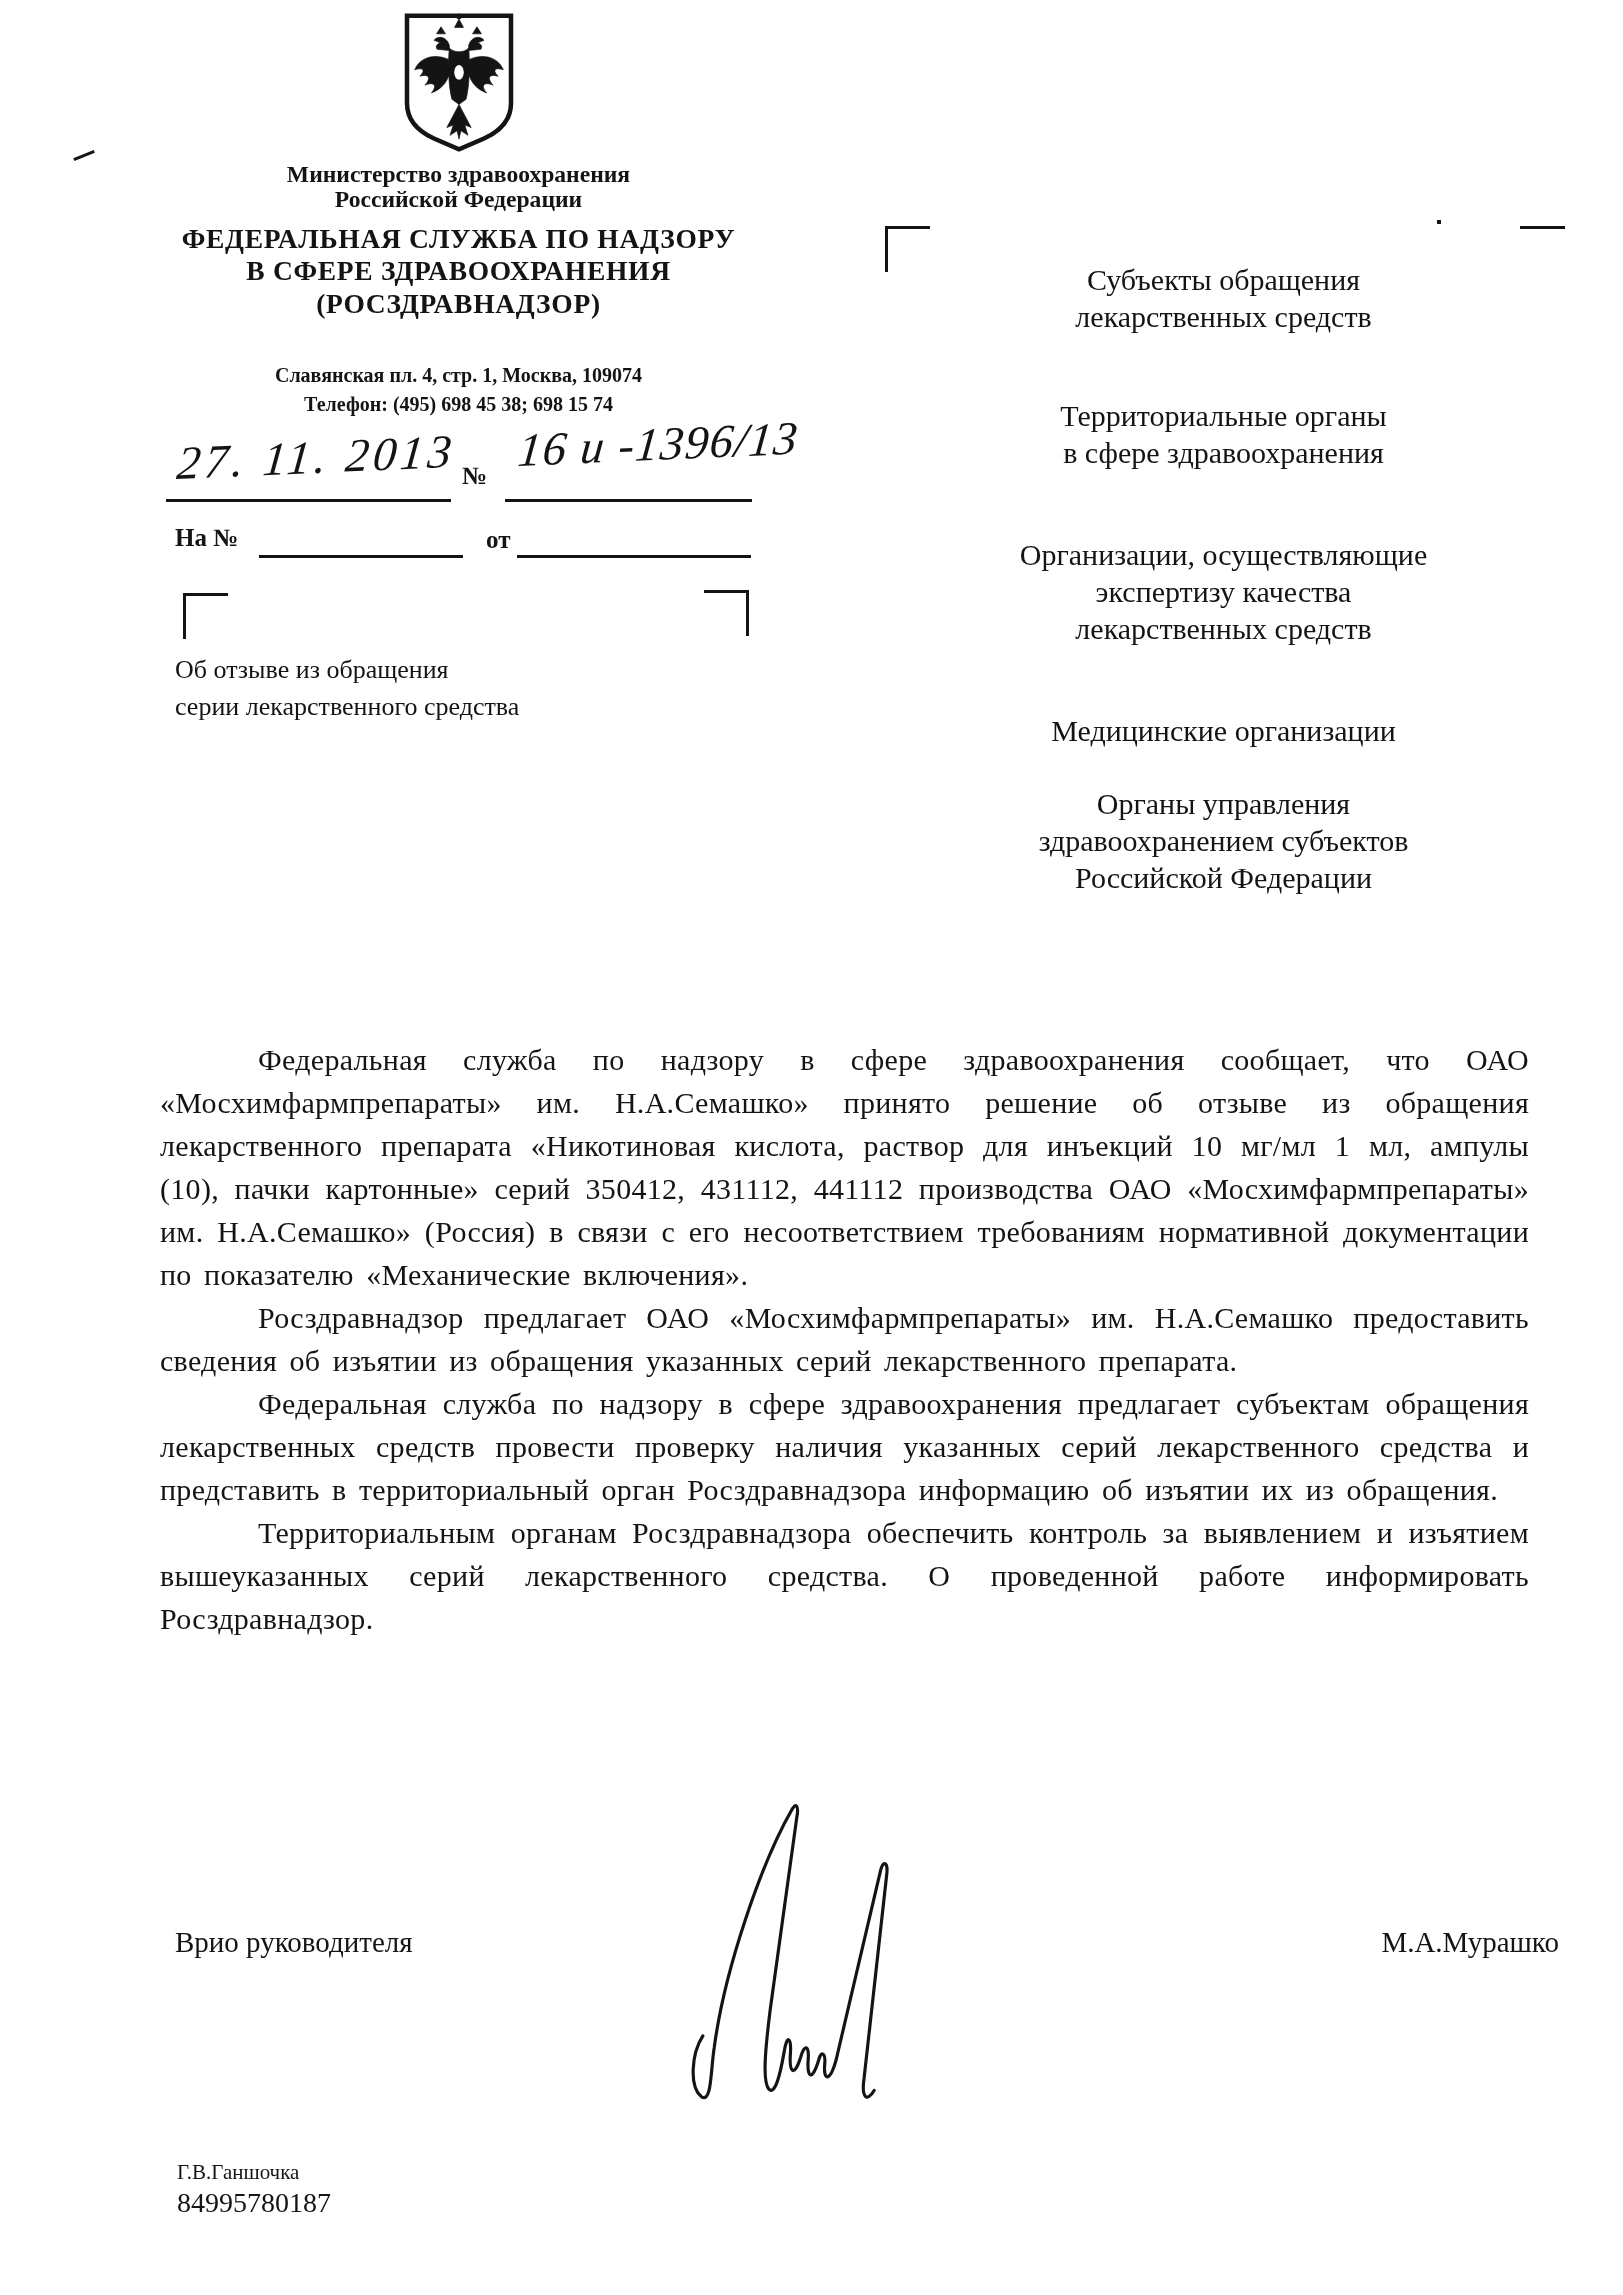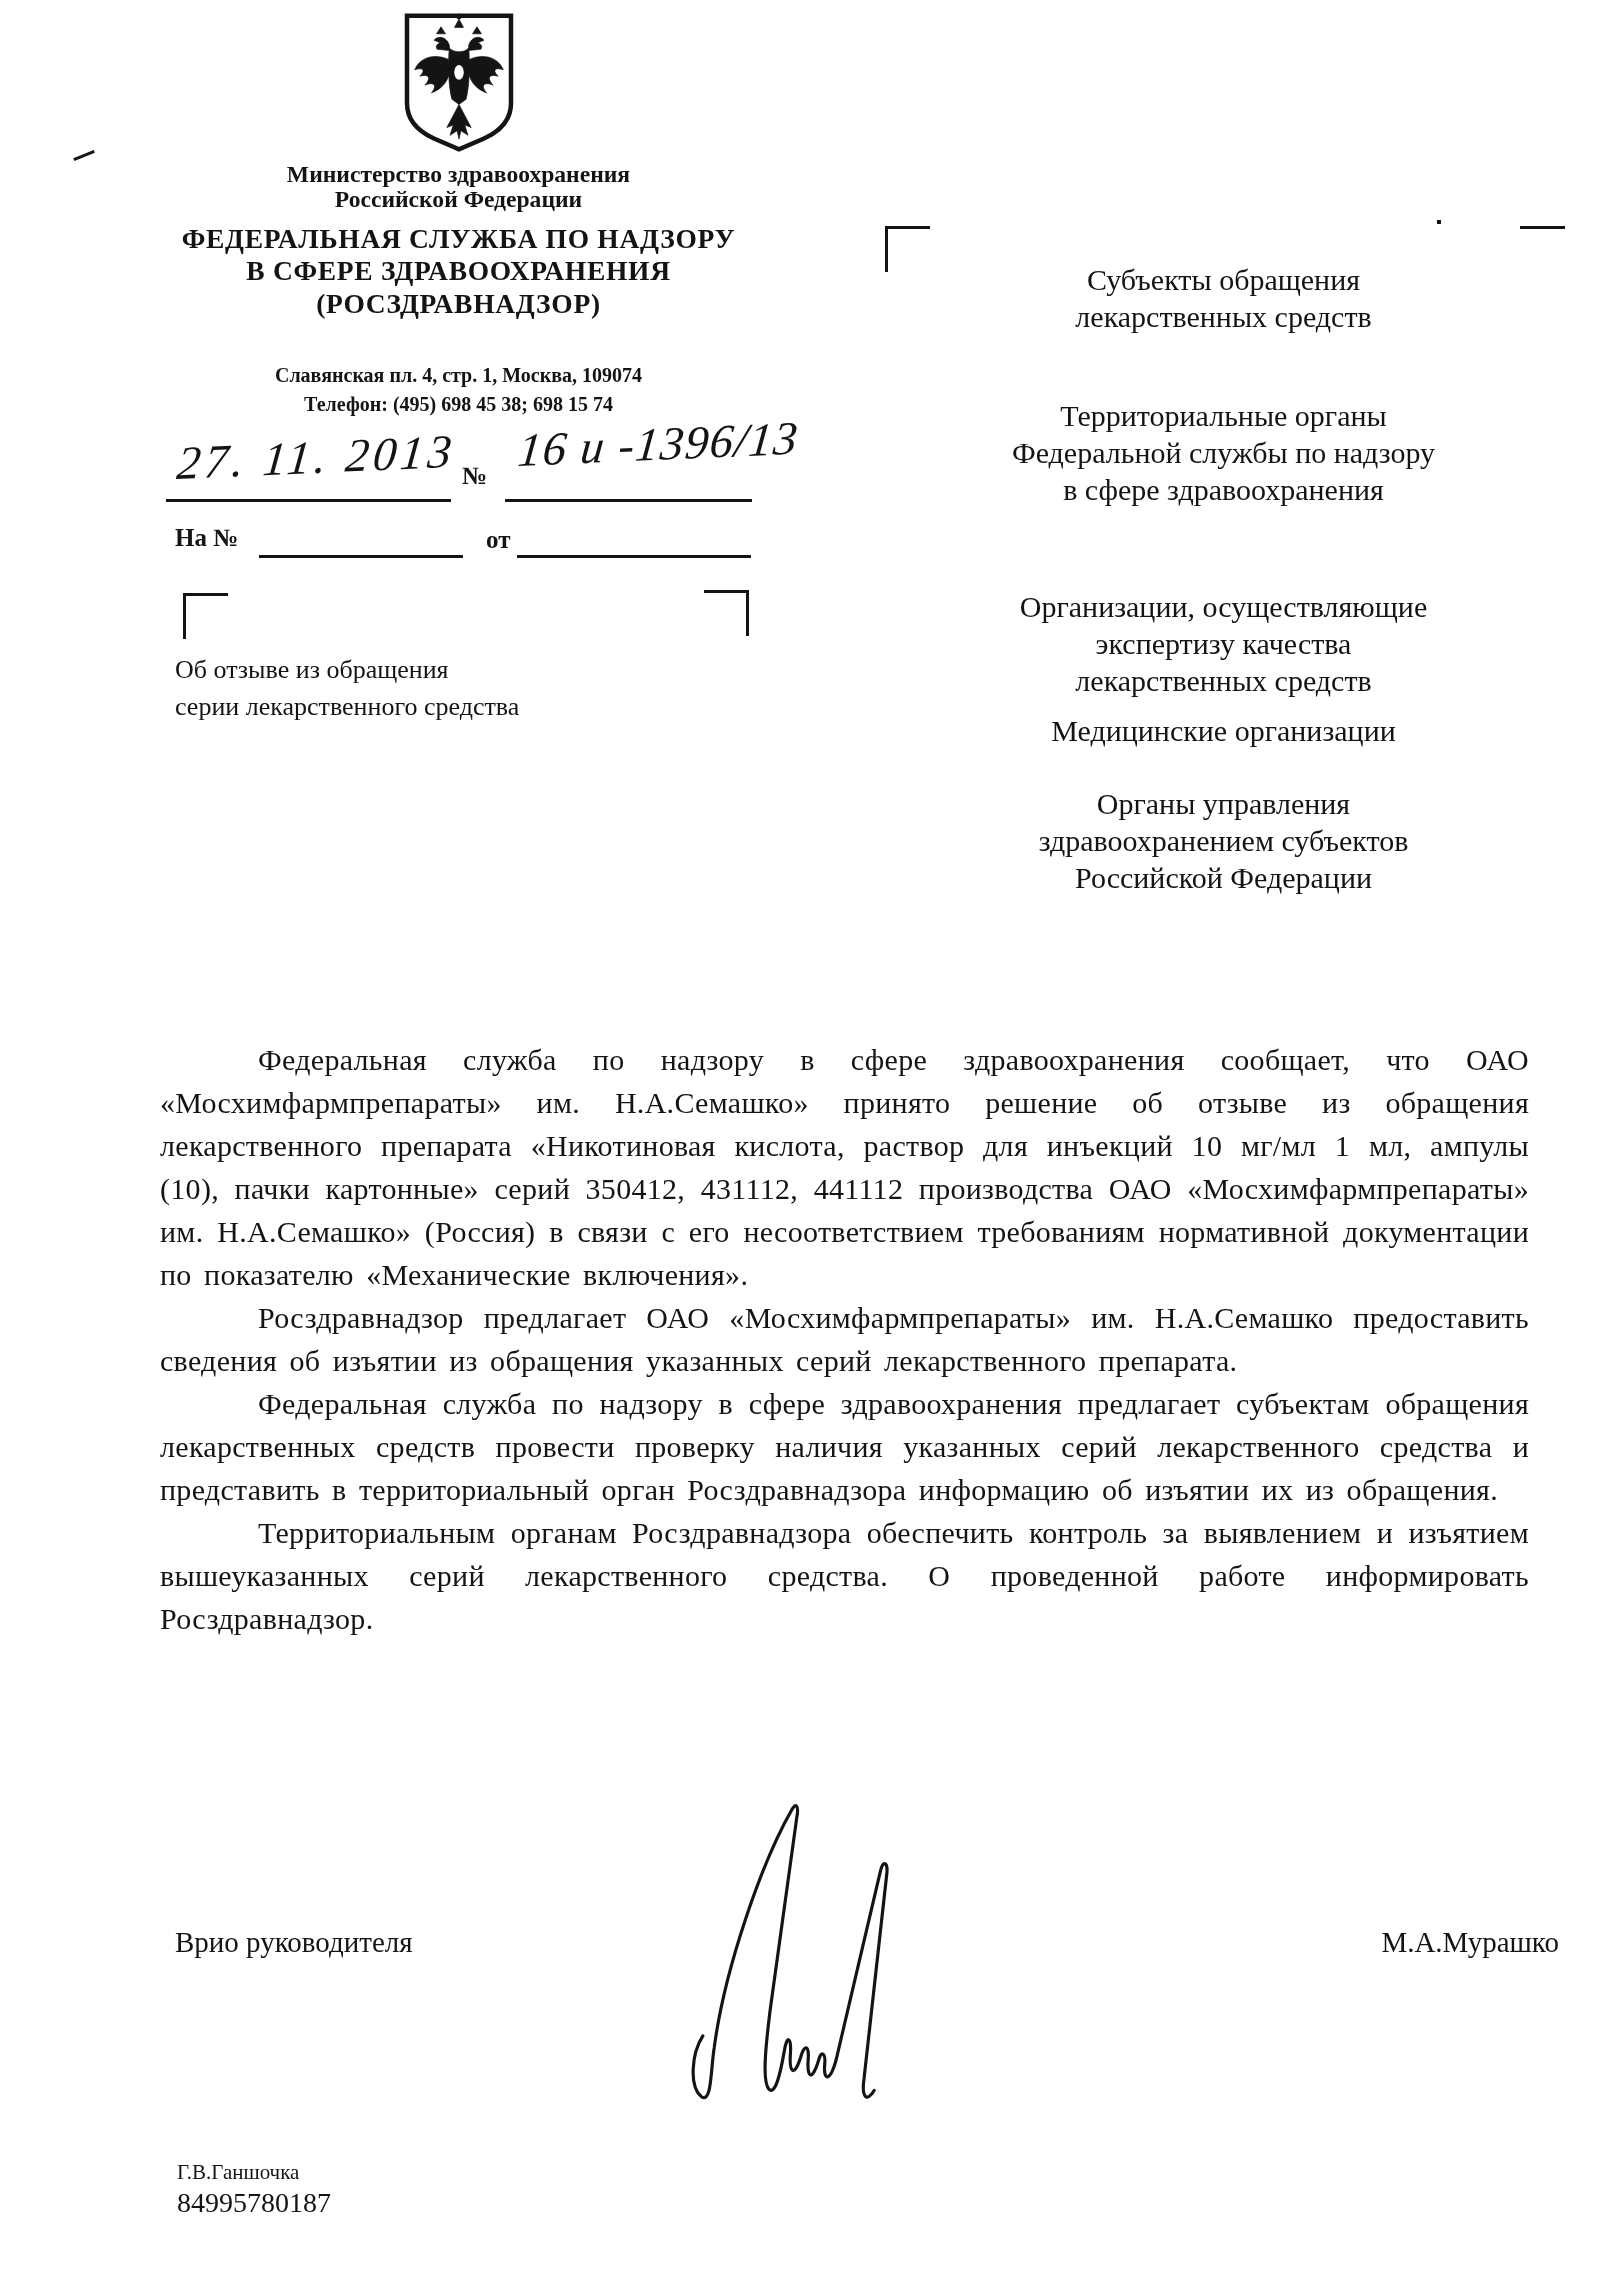--- a/index.html
+++ b/index.html
@@ -69,21 +69,21 @@
   .bracket-subj-right { left: 704px; top: 590px; border-right: 3.3px solid #141414; border-top: 3.3px solid #141414; }
 
   
   .subject { position: absolute; left: 175px; top: 651px; width: 589px; font-size: 26px; line-height: 37px; }
 
   
   .recipients { position: absolute; left: 903px; top: 0; width: 641px; text-align: center; font-size: 30px; line-height: 37px; }
   .recipient-group { position: absolute; left: 0; width: 100%; }
   .rg-0 { top: 261px; }
   .rg-1 { top: 397px; }
-  .rg-2 { top: 588px; }
+  .rg-2 { top: 536px; }
   .rg-3 { top: 712px; }
   .rg-4 { top: 785px; }
 
   
   .body-text {
     position: absolute;
     left: 160px; top: 1038px; width: 1369px;
     font-size: 30px; line-height: 43px;
     text-align: justify;
     word-spacing: 4.6px;
@@ -155,21 +155,20 @@
     <div>серии лекарственного средства</div>
   </div>
 
   <div class="recipients">
     <div class="recipient-group rg-0">
       <div>Субъекты обращения</div>
       <div>лекарственных средств</div>
     </div>
     <div class="recipient-group rg-1">
       <div>Территориальные органы</div>
-      <div>Федеральной службы по надзору</div>
       <div>в сфере здравоохранения</div>
     </div>
     <div class="recipient-group rg-2">
       <div>Организации, осуществляющие</div>
       <div>экспертизу качества</div>
       <div>лекарственных средств</div>
     </div>
     <div class="recipient-group rg-3">
       <div>Медицинские организации</div>
     </div>

